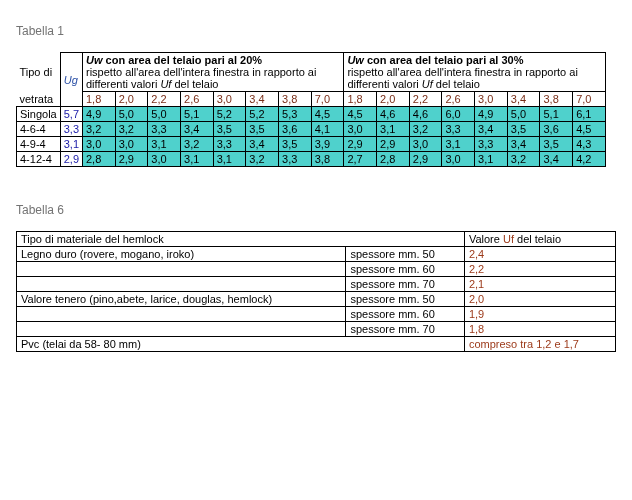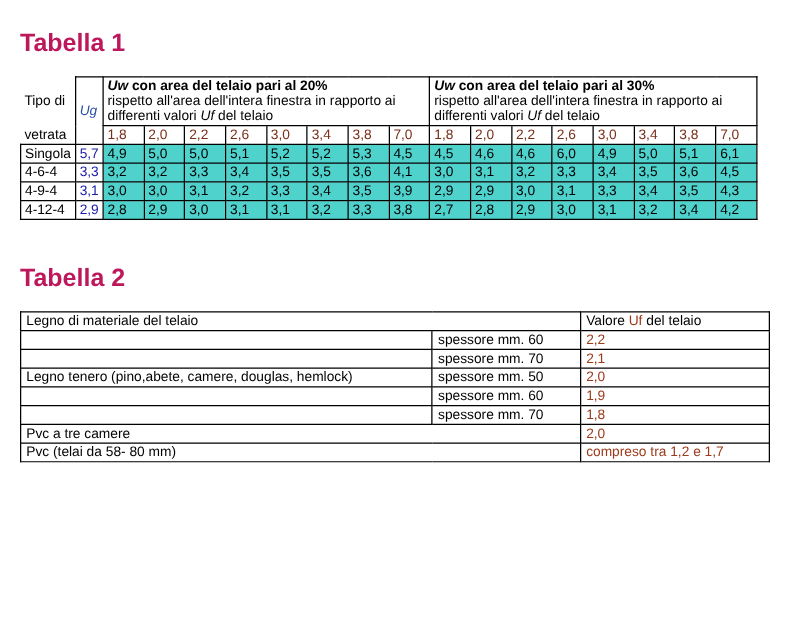--- a/index.html
+++ b/index.html
@@ -1,16 +1,16 @@
 <!DOCTYPE html>
 <html><head>
 <meta charset="utf-8">
 <style>
 body{font-family:Arial,Helvetica,sans-serif;font-size:12px;margin:16px;width:600px;color:#000;background:#fff}
-h2{color:#be185d;font-size:20px;font-weight:700;margin:8px 0 14px}
+h2{color:#737373;font-size:12px;font-weight:400;margin:8px 0 14px}
 table{border-collapse:collapse;width:100%;font-size:11px}
 table.t1 td,table.t1 th{border:1px solid #000;padding:1px 3px;text-align:left;font-weight:400}
 .nb{border:none!important}
 .ug{color:#2a4fa6;font-style:italic}
 .hdr b,.hdr em{}
 .rh{color:#7a2e18}
 .bv{color:#1a1aa8}
 .hl{background:#4fd1cc}
 table.t2 td{border:1px solid #000;padding:1px 4px}
 .uf{color:#9c3a1a}
@@ -131,57 +131,58 @@
         <td class="hl">3,1</td>
         <td class="hl">3,2</td>
         <td class="hl">3,4</td>
         <td class="hl">4,2</td>
       </tr>
     </tbody>
 </table>
 
 <div class="gap"></div>
 
-<h2>Tabella 2</h2>
+<h2>Tabella 6</h2>
 
 <table class="t2">
 <tbody>
       <tr>
- <td colspan="2">Legno di materiale del telaio</td>
+ <td colspan="2">Tipo di materiale del hemlock</td>
  <td><span>Valore </span><span class="uf">Uf</span><span> del telaio</span></td>
 </tr>
 </tbody>
     <tbody id="t2body">
+      <tr>
+        <td style="width: 55%;">Legno duro (rovere, mogano, iroko)</td>
+        <td>spessore mm. 50</td>
+        <td class="uf">2,4</td>
+      </tr>
       <tr>
         <td style="width: 55%;"></td>
         <td>spessore mm. 60</td>
         <td class="uf">2,2</td>
       </tr>
       <tr>
         <td style="width: 55%;"></td>
         <td>spessore mm. 70</td>
         <td class="uf">2,1</td>
       </tr>
       <tr>
-        <td style="width: 55%;">Legno tenero (pino,abete, camere, douglas, hemlock)</td>
+        <td style="width: 55%;">Valore tenero (pino,abete, larice, douglas, hemlock)</td>
         <td>spessore mm. 50</td>
         <td class="uf">2,0</td>
       </tr>
       <tr>
         <td style="width: 55%;"></td>
         <td>spessore mm. 60</td>
         <td class="uf">1,9</td>
       </tr>
       <tr>
         <td style="width: 55%;"></td>
         <td>spessore mm. 70</td>
         <td class="uf">1,8</td>
       </tr>
       <tr>
-        <td colspan="2">Pvc a tre camere</td>
-        <td class="uf">2,0</td>
-      </tr>
-      <tr>
         <td colspan="2">Pvc (telai da 58- 80 mm)</td>
         <td class="uf">compreso tra 1,2 e 1,7</td>
       </tr>
     </tbody>
 </table>
 
 </body></html>

